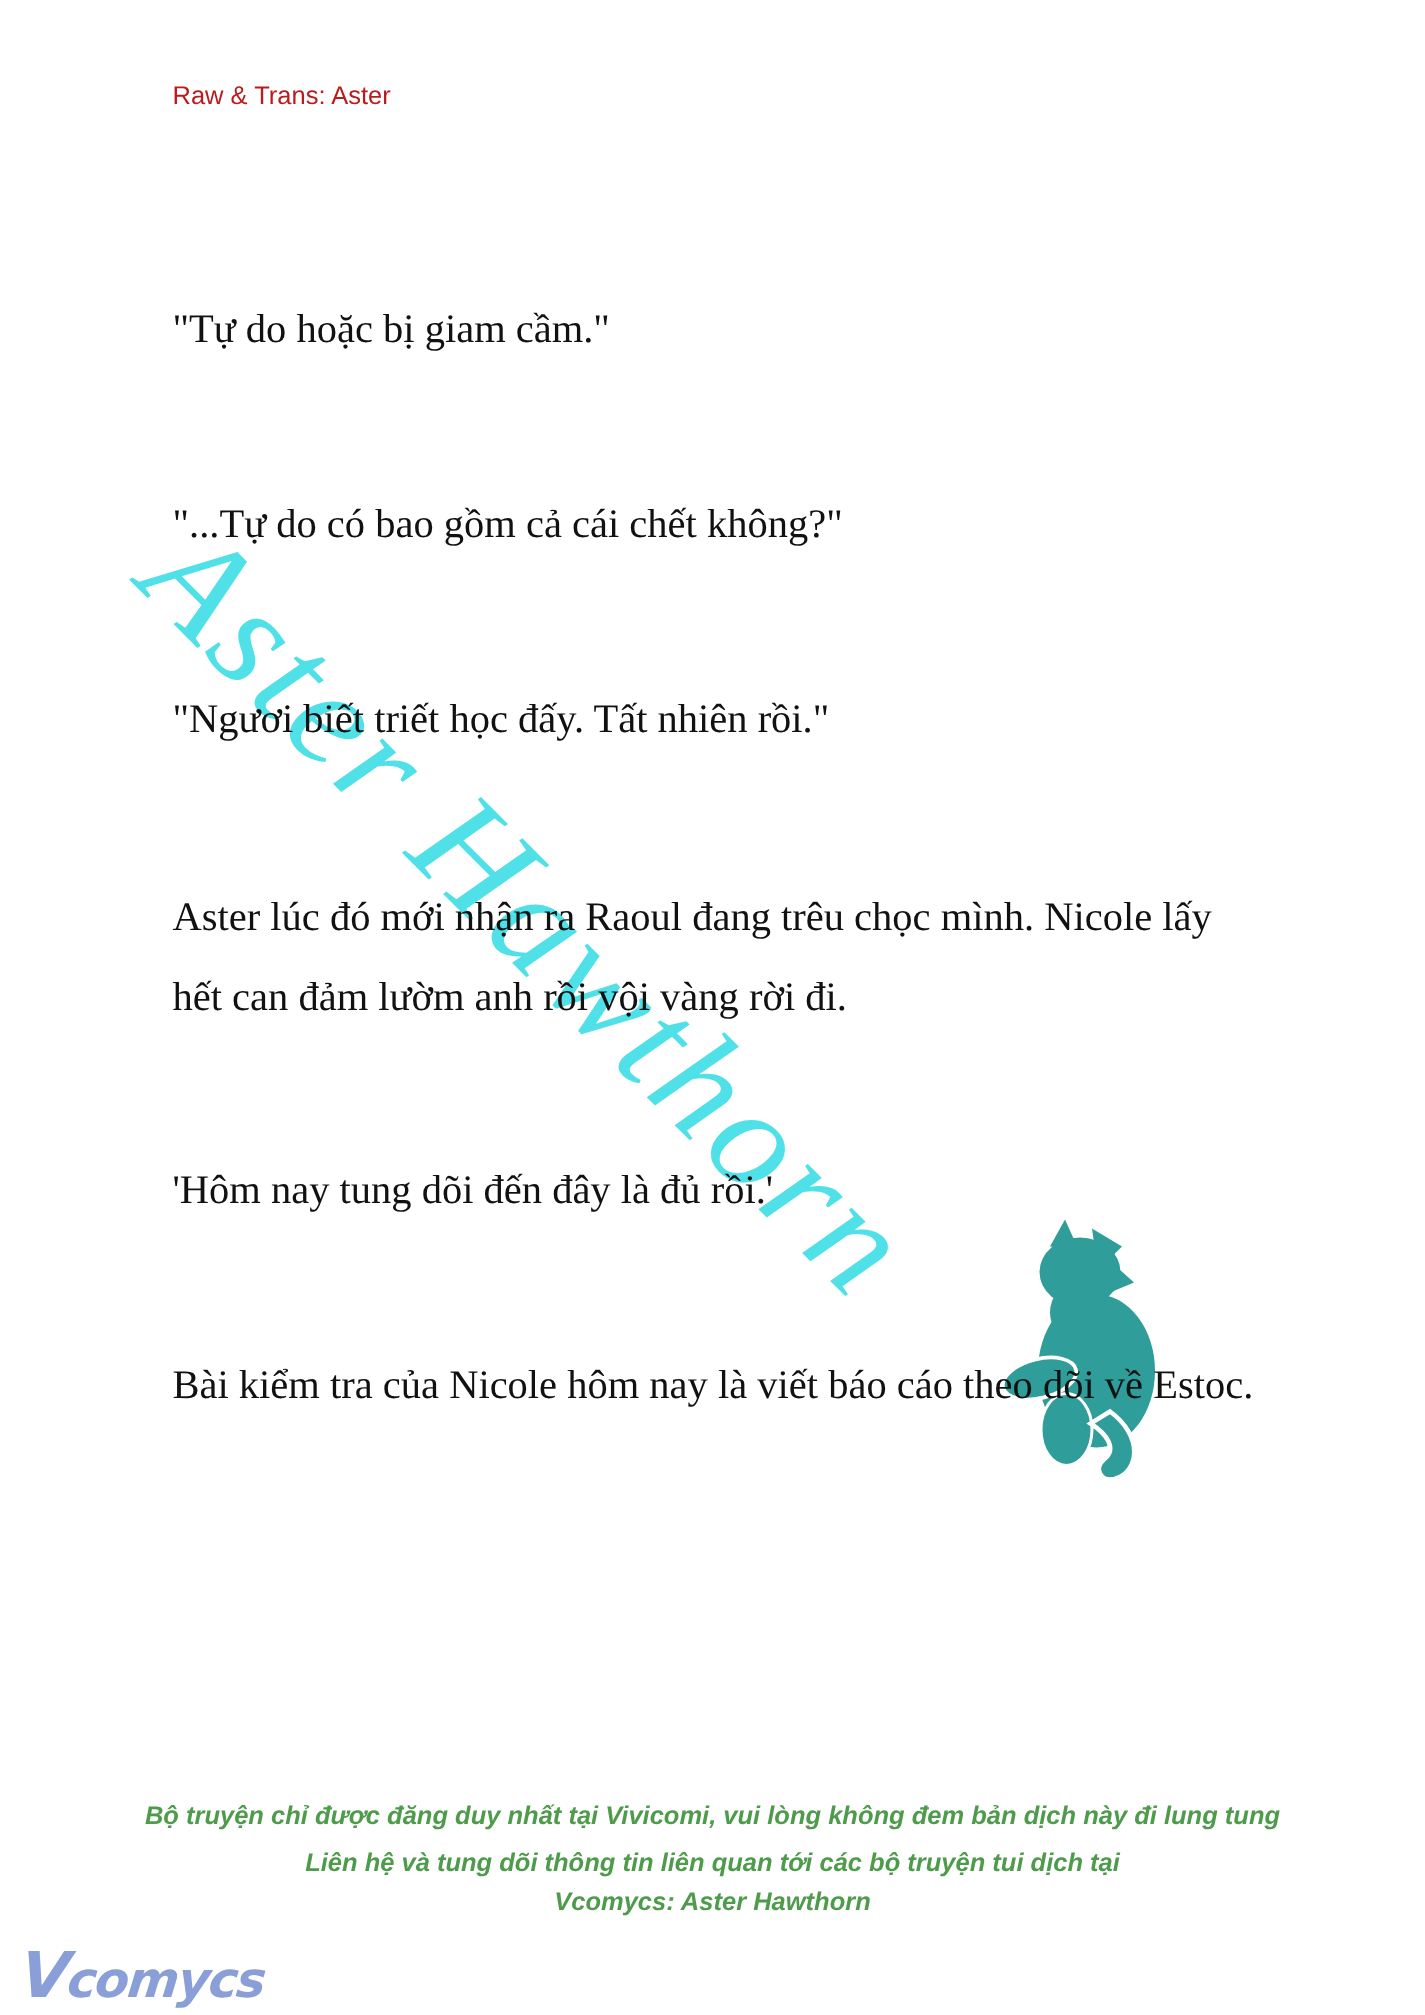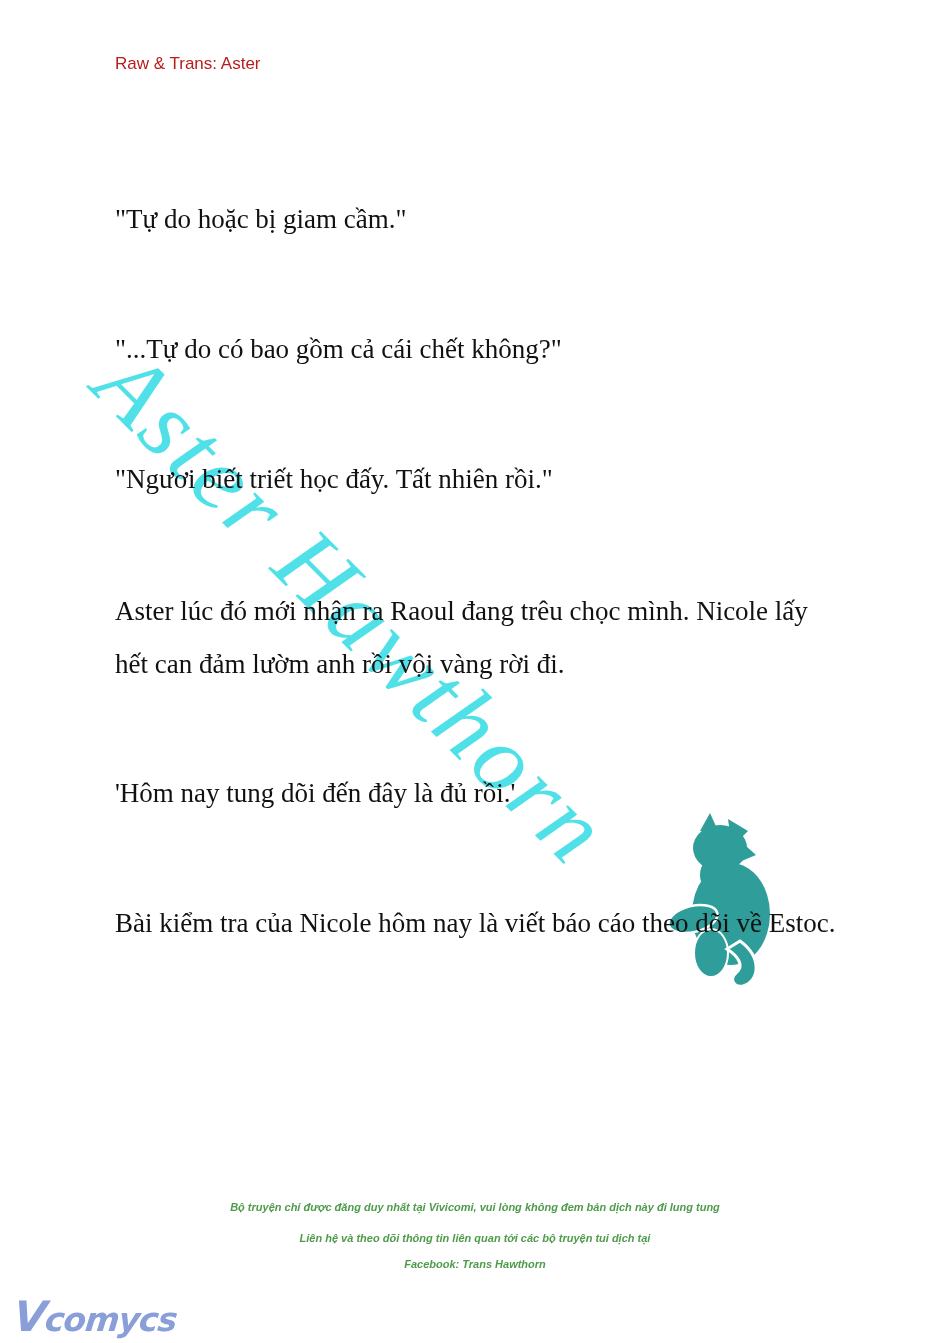--- a/index.html
+++ b/index.html
@@ -54,21 +54,21 @@
   .p3{top:426px;}
   .p4{top:558px;}
   .p5{top:740px;}
   .p6{top:870px;}
   .p7{top:1050px;}
   .footer-line{
     position:absolute;left:0;width:950px;
     text-align:center;
     font-family:"Liberation Sans", sans-serif;
     font-weight:bold;font-style:italic;
-    font-size:11px;
+    font-size:17px;
     color:var(--footer-green);
     z-index:3;
   }
   .f1{top:1201px;}
   .f2{top:1232px;}
   .f3{top:1258px;}
   .logo-left{
     position:absolute;left:14px;top:1292px;
     font-family:"DejaVu Sans", sans-serif;
     font-weight:bold;font-style:italic;
@@ -121,18 +121,18 @@
   </div>
 
   <p class="para p1">"Tự do hoặc bị giam cầm."</p>
   <p class="para p2">"...Tự do có bao gồm cả cái chết không?"</p>
   <p class="para p3">"Ngươi biết triết học đấy. Tất nhiên rồi."</p>
   <p class="para p4">Aster lúc đó mới nhận ra Raoul đang trêu chọc mình. Nicole lấy hết can đảm lườm anh rồi vội vàng rời đi.</p>
   <p class="para p5">'Hôm nay tung dõi đến đây là đủ rồi.'</p>
   <p class="para p6">Bài kiểm tra của Nicole hôm nay là viết báo cáo theo dõi về Estoc.</p>
 
   <div class="footer-line f1">Bộ truyện chỉ được đăng duy nhất tại Vivicomi, vui lòng không đem bản dịch này đi lung tung</div>
-  <div class="footer-line f2">Liên hệ và theo dõi thông tin liên quan tới các bộ truyện tui dịch tại</div>
-  <div class="footer-line f3">Facebook: Trans Hawthorn</div>
+  <div class="footer-line f2">Liên hệ và tung dõi thông tin liên quan tới các bộ truyện tui dịch tại</div>
+  <div class="footer-line f3">Vcomycs: Aster Hawthorn</div>
 
   <div class="logo-left">Vcomycs</div>
 
 </div>
 
 </body></html>

